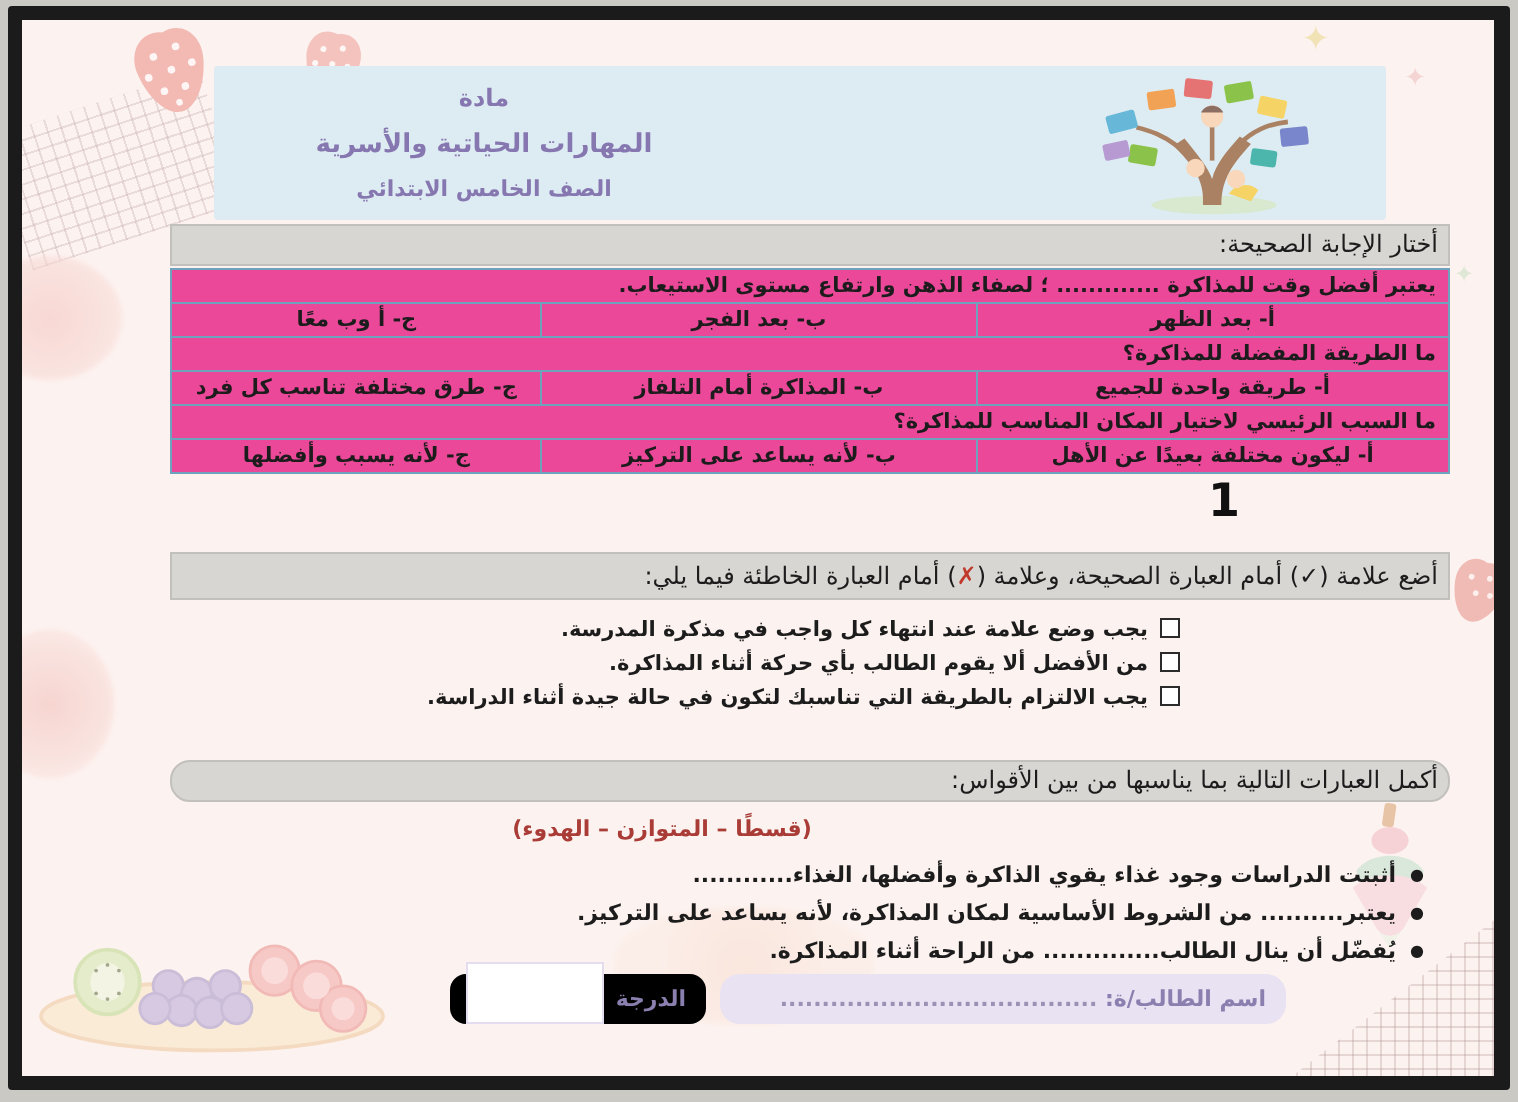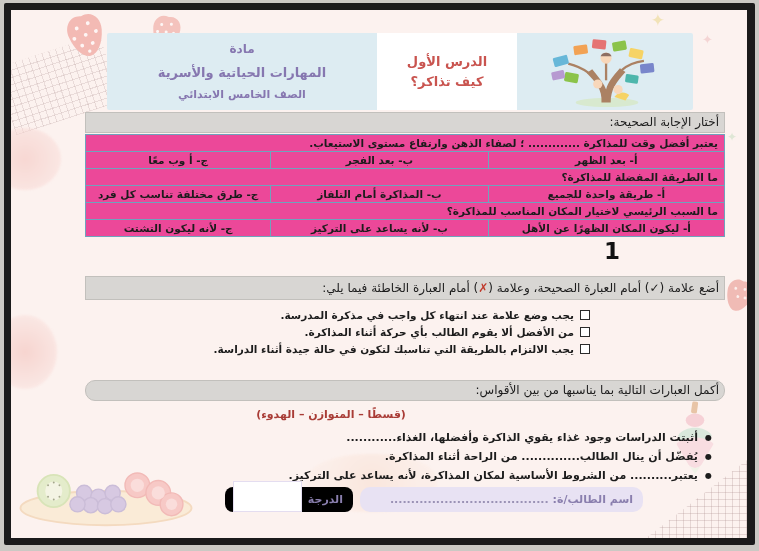--- a/index.html
+++ b/index.html
@@ -213,24 +213,20 @@
     <path d="M10 42 C18 30 42 30 50 42 L44 58 C36 66 24 66 16 58 Z" fill="#bfe0cd"></path>
     <path d="M8 52 C18 42 42 42 52 52 L38 76 C34 82 26 82 22 76 Z" fill="#f6ccd6"></path>
     <path d="M22 76 C26 82 34 82 38 76 L30 88 Z" fill="#e9f2e2"></path>
   </svg>
 
   <div class="hdr-band">
     <div class="hdr-left">
       <div class="l1">مادة</div>
       <div class="l2">المهارات الحياتية والأسرية</div>
       <div class="l3">الصف الخامس الابتدائي</div>
-    </div>
-    <div class="hdr-center">
-      <div>الدرس الأول</div>
-      <div>كيف تذاكر؟</div>
     </div>
     <svg class="tree" viewBox="0 0 160 78">
       <ellipse cx="80" cy="72" rx="34" ry="5" fill="#d8e9cf"></ellipse>
       <path d="M74 72 C75 58 68 50 58 40 L64 36 C72 46 77 52 79 58 C81 50 86 44 94 35 L100 39 C90 50 84 58 84 72 Z" fill="#ab8163"></path>
       <g stroke="#ab8163" stroke-width="2.5" fill="none">
         <path d="M60 40 C52 34 46 32 38 30"></path>
         <path d="M96 37 C104 30 112 28 120 27"></path>
         <path d="M79 48 C79 36 79 28 79 20"></path>
       </g>
       <rect x="22" y="22" width="16" height="10" rx="1.5" fill="#67b7d8" transform="rotate(-15 30 27)"></rect>
@@ -272,23 +268,23 @@
     </tr>
     <tr>
       <td class="opt">أ- طريقة واحدة للجميع</td>
       <td class="opt">ب- المذاكرة أمام التلفاز</td>
       <td class="opt">ج- طرق مختلفة تناسب كل فرد</td>
     </tr>
     <tr>
       <td class="q" colspan="3">ما السبب الرئيسي لاختيار المكان المناسب للمذاكرة؟</td>
     </tr>
     <tr>
-      <td class="opt">أ- ليكون المكان الظهرًا عن الأهل</td>
+      <td class="opt">أ- ليكون مختلفة بعيدًا عن الأهل</td>
       <td class="opt">ب- لأنه يساعد على التركيز</td>
-      <td class="opt">ج- لأنه ليكون التشتت</td>
+      <td class="opt">ج- لأنه يسبب وأفضلها</td>
     </tr>
   </tbody>
     </table>
 
   <div class="marker">1</div>
 
   <div class="bar bar2">
     <span>أضع علامة (</span><span>✓</span><span>) أمام العبارة الصحيحة، وعلامة (</span><span class="cross-red">✗</span><span>) أمام العبارة الخاطئة فيما يلي:</span>
   </div>
 
@@ -305,24 +301,24 @@
   </div>
 
   <div class="bar bar3">أكمل العبارات التالية بما يناسبها من بين الأقواس:</div>
   <div class="word-bank">(قسطًا – المتوازن – الهدوء)</div>
 
   <div class="fill-list">
     <div class="fill-item">
       <span class="bullet">●</span><span>أثبتت الدراسات وجود غذاء يقوي الذاكرة وأفضلها، الغذاء............</span>
     </div>
     <div class="fill-item">
+      <span class="bullet">●</span><span>يعتبر.......... من الشروط الأساسية لمكان المذاكرة، لأنه يساعد على التركيز.</span>
+    </div>
+    <div class="fill-item">
       <span class="bullet">●</span><span>يُفضّل أن ينال الطالب.............. من الراحة أثناء المذاكرة.</span>
-    </div>
-    <div class="fill-item">
-      <span class="bullet">●</span><span>يعتبر.......... من الشروط الأساسية لمكان المذاكرة، لأنه يساعد على التركيز.</span>
     </div>
   </div>
 
   <div class="name-bar">
     <span>اسم الطالب/ة:</span>
     <span class="name-dots">......................................</span>
   </div>
   <div class="grade-bar">
     <span class="grade-label">الدرجة</span>
     <span class="grade-box"></span>

